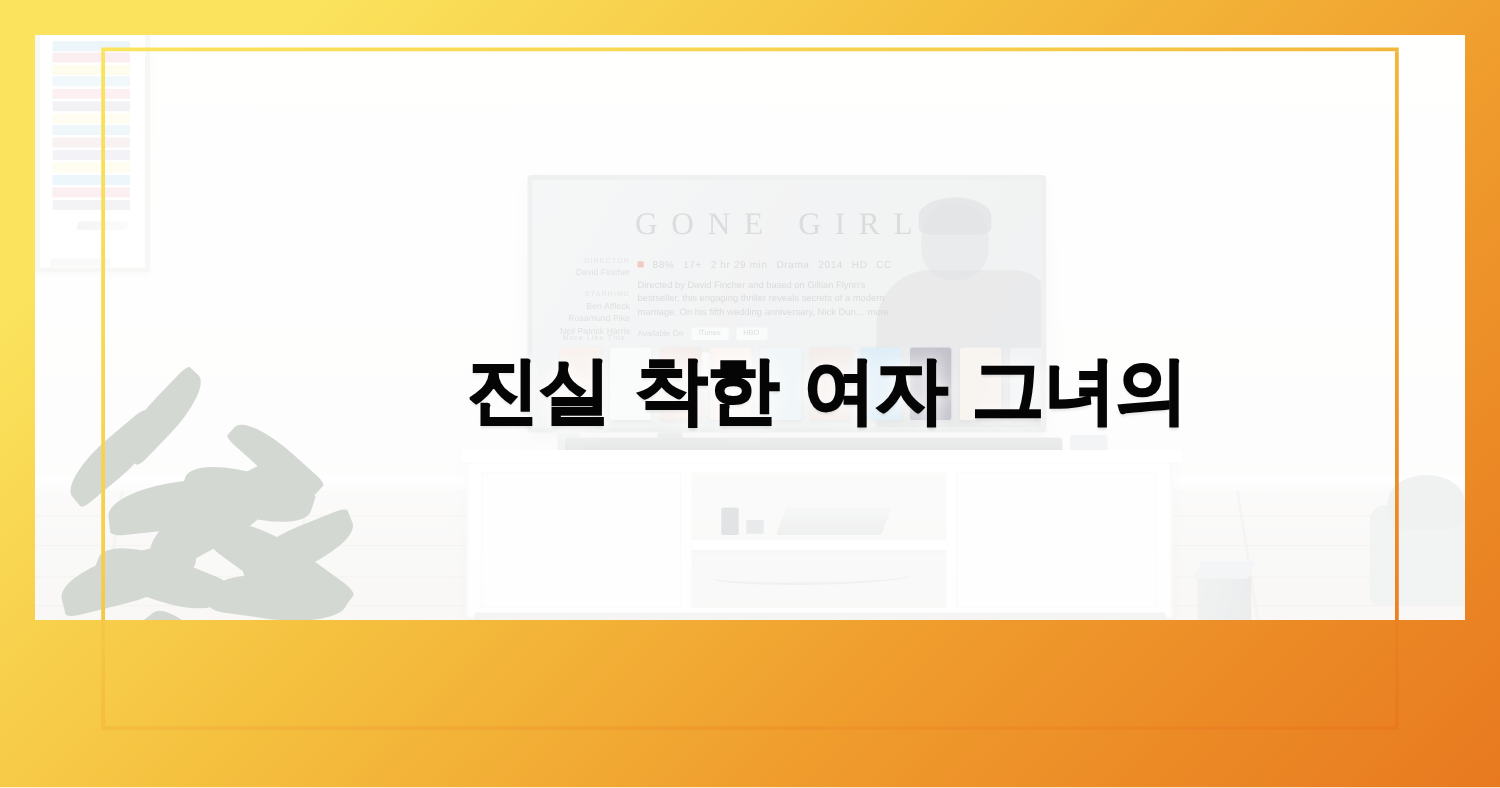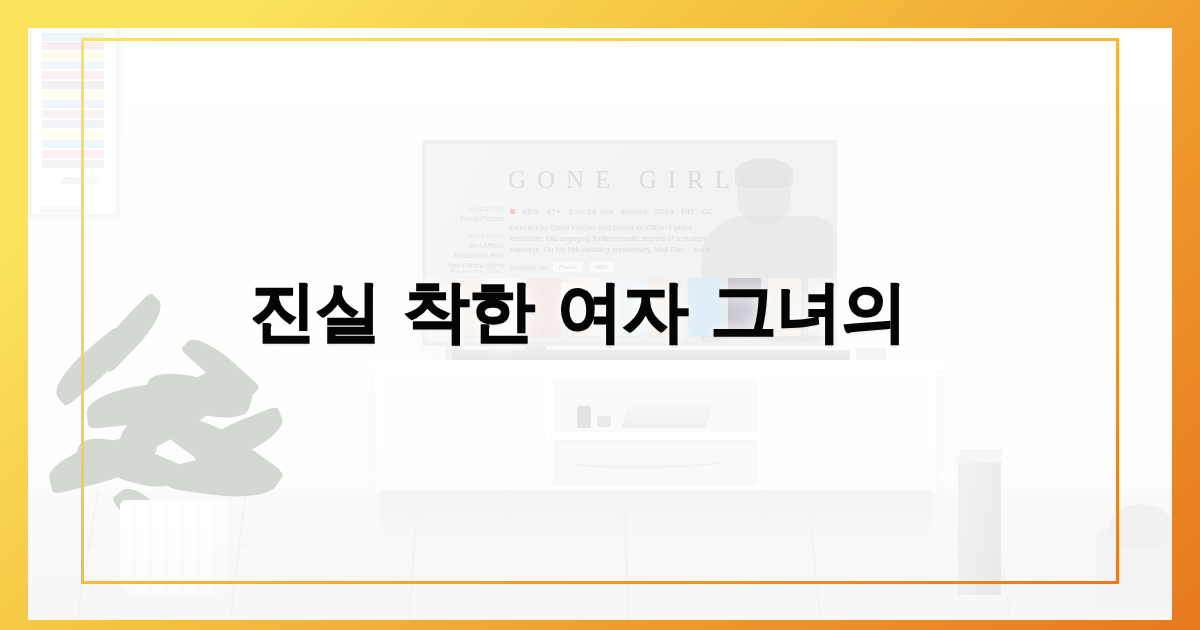--- a/index.html
+++ b/index.html
@@ -12,21 +12,21 @@
   
   #card {
     position:relative; width:1200px; height:630px;
     background:linear-gradient(135deg,#fbe35d 0%,#fbe35d 14%,#f5c13f 42%,#ef9a2c 70%,#e8791f 100%);
     overflow:hidden;
   }
 
   
   #plate {
     position:absolute; left:28px; top:28px;
-    width:1144px; height:592px;
+    width:1144px; height:468px;
     background:#ffffff; overflow:hidden;
   }
 
   
   #inner-rule {
     position:absolute; left:81px; top:38px;
     width:1038px; height:546px;
     border:3px solid transparent;
     border-image:linear-gradient(150deg,#fbe35d 0%,#f7cf4a 35%,#ee9a2c 72%,#e8791f 100%) 1;
     pointer-events:none; z-index:40;
@@ -275,23 +275,23 @@
     z-index:30; pointer-events:none;
   }
 
   
   #title-wrap {
     position:absolute; left:0; top:0; width:1200px; height:630px;
     display:flex; align-items:center; justify-content:center;
     z-index:50; pointer-events:none;
   }
   #title {
-    width:700px; text-align:left;
+    width:700px; text-align:right;
     font-family:"DejaVu Sans", sans-serif;
-    font-weight:700; font-size:66px; line-height:62px;
+    font-weight:700; font-size:58px; line-height:62px;
     color:#050505; letter-spacing:-0.5px;
     text-shadow:
       0 0 11px rgba(255,255,255,.95),
       0 0 22px rgba(255,255,255,.85),
       0 0 34px rgba(255,255,255,.6),
       0 2px 2px rgba(0,0,0,.18);
     -webkit-text-stroke:1.6px #050505;
     margin-top:-6px;
   }
 </style>

